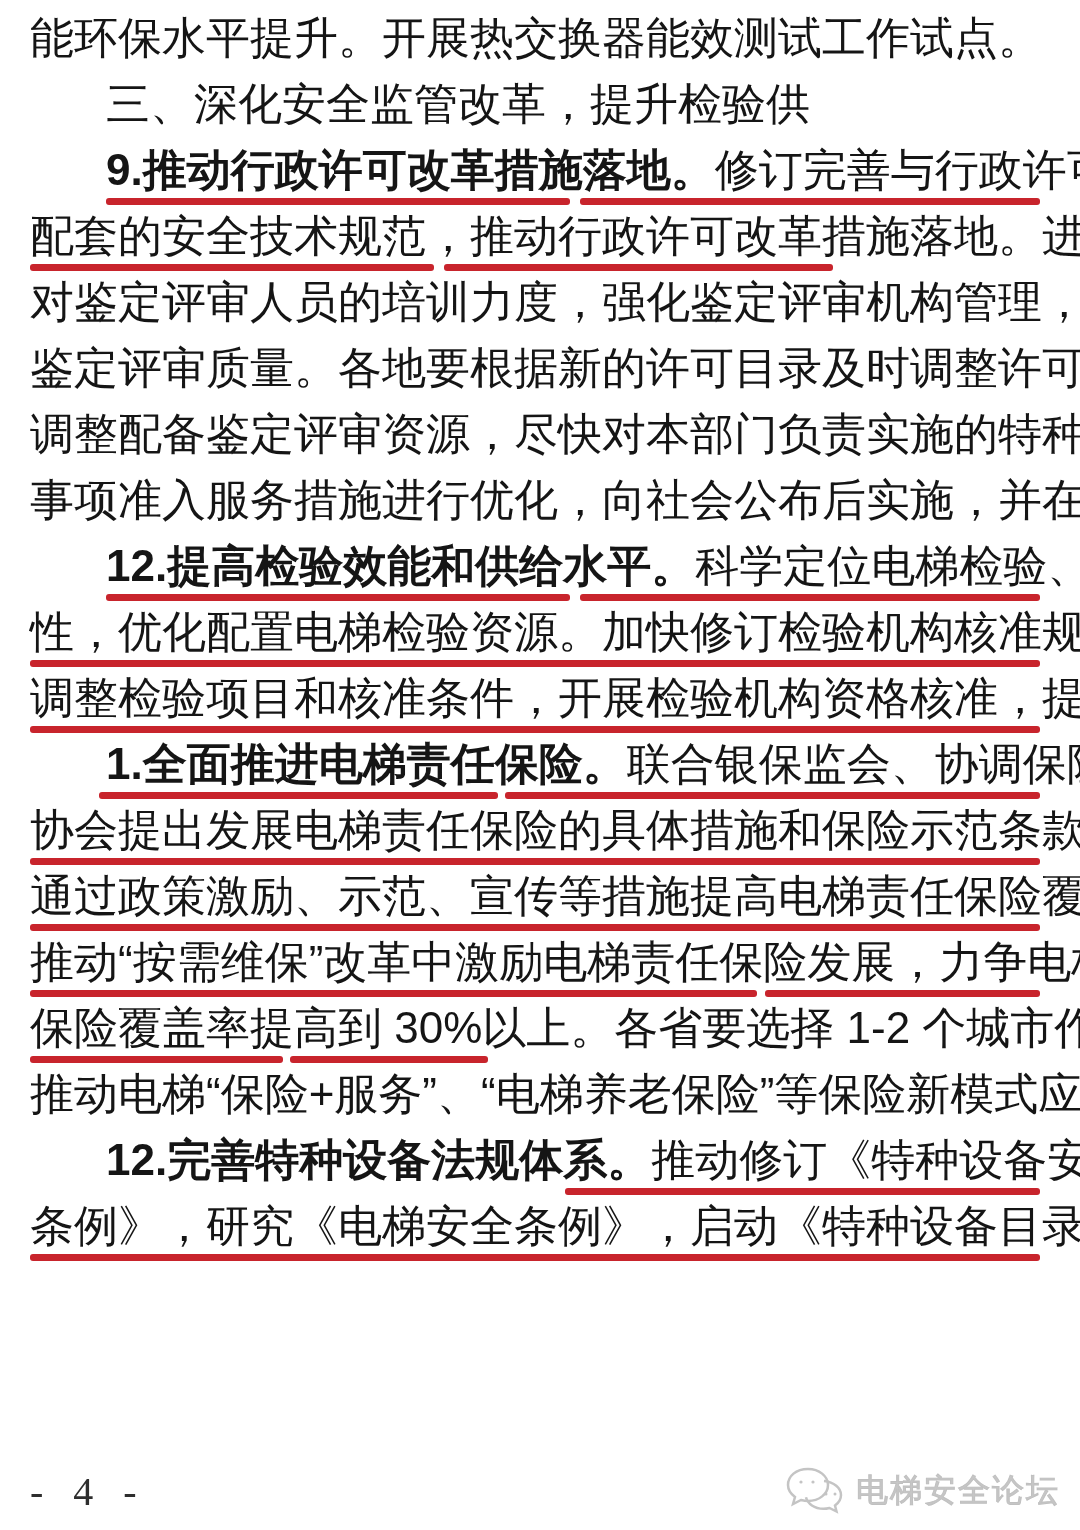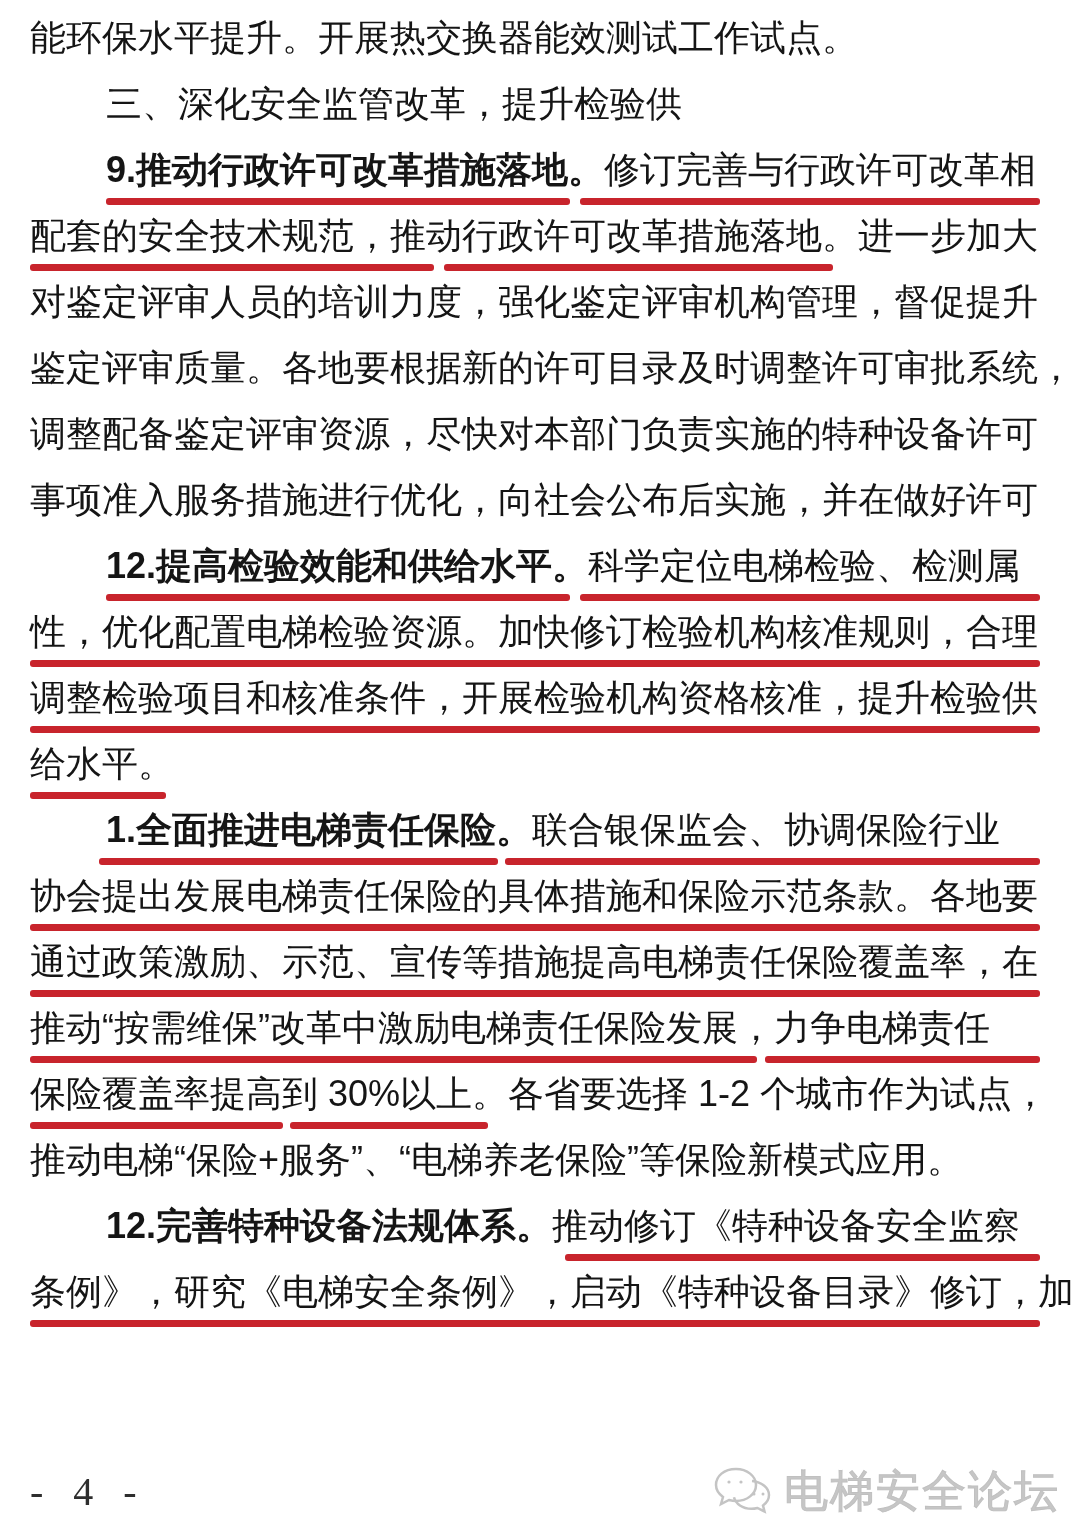--- a/index.html
+++ b/index.html
@@ -13,21 +13,21 @@
     box-sizing:border-box;
   }
   .content{
     position:absolute;
     left:30px;right:40px;top:6px;
   }
   .tline{
     position:relative;
     height:66px;
     line-height:64px;
-    font-size:36px;
+    font-size:44px;
     white-space:nowrap;
     letter-spacing:0;
   }
   .tline.indent{ text-indent:76px; }
   .tline .b{ font-weight:700; }
   .useg{
     position:absolute;
     height:7px;
     bottom:-1px;
     background:#c8242c;
@@ -45,21 +45,21 @@
     font-family:"Liberation Serif","DejaVu Serif",serif;
     font-size:40px;
     letter-spacing:10px;
     color:#2e2e2e;
   }
   .watermark{
     display:flex;
     align-items:center;
     gap:10px;
     color:#c6c6c6;
-    font-size:44px;
+    font-size:32px;
     letter-spacing:2px;
     -webkit-text-stroke:1px #c0c0c0;
     font-weight:400;
   }
   .watermark svg{ display:block; }
 </style>
 </head>
 <body>
 
 <div class="page">
@@ -69,21 +69,20 @@
       <div class="tline indent"><span>三、深化安全监管改革，提升检验供</span></div>
       <div class="tline indent"><span class="b">9.推动行政许可改革措施落地。</span><span>修订完善与行政许可改革相</span><div class="useg" style="left: 7.5%; width: 46%; background: rgb(200, 36, 44);"></div><div class="useg" style="left: 54.5%; width: 45.5%; background: rgb(200, 36, 44);"></div></div>
       <div class="tline"><span>配套的安全技术规范，推动行政许可改革措施落地。进一步加大</span><div class="useg" style="left: 0%; width: 40%; background: rgb(200, 36, 44);"></div><div class="useg" style="left: 41%; width: 38.5%; background: rgb(200, 36, 44);"></div></div>
       <div class="tline"><span>对鉴定评审人员的培训力度，强化鉴定评审机构管理，督促提升</span></div>
       <div class="tline"><span>鉴定评审质量。各地要根据新的许可目录及时调整许可审批系统，</span></div>
       <div class="tline"><span>调整配备鉴定评审资源，尽快对本部门负责实施的特种设备许可</span></div>
       <div class="tline"><span>事项准入服务措施进行优化，向社会公布后实施，并在做好许可</span></div>
       <div class="tline indent"><span class="b">12.提高检验效能和供给水平。</span><span>科学定位电梯检验、检测属</span><div class="useg" style="left: 7.5%; width: 46%; background: rgb(200, 36, 44);"></div><div class="useg" style="left: 54.5%; width: 45.5%; background: rgb(200, 36, 44);"></div></div>
       <div class="tline"><span>性，优化配置电梯检验资源。加快修订检验机构核准规则，合理</span><div class="useg" style="left: 0%; width: 100%; background: rgb(200, 36, 44);"></div></div>
       <div class="tline"><span>调整检验项目和核准条件，开展检验机构资格核准，提升检验供</span><div class="useg" style="left: 0%; width: 100%; background: rgb(200, 36, 44);"></div></div>
-      <div class="tline"><span>给水平。</span><div class="useg" style="left: 0%; width: 13.5%; background: rgb(200, 36, 44);"></div></div>
       <div class="tline indent"><span class="b">1.全面推进电梯责任保险。</span><span>联合银保监会、协调保险行业</span><div class="useg" style="left: 6.8%; width: 39.5%; background: rgb(200, 36, 44);"></div><div class="useg" style="left: 47%; width: 53%; background: rgb(200, 36, 44);"></div></div>
       <div class="tline"><span>协会提出发展电梯责任保险的具体措施和保险示范条款。各地要</span><div class="useg" style="left: 0%; width: 100%; background: rgb(200, 36, 44);"></div></div>
       <div class="tline"><span>通过政策激励、示范、宣传等措施提高电梯责任保险覆盖率，在</span><div class="useg" style="left: 0%; width: 100%; background: rgb(200, 36, 44);"></div></div>
       <div class="tline"><span>推动“按需维保”改革中激励电梯责任保险发展，力争电梯责任</span><div class="useg" style="left: 0%; width: 72%; background: rgb(200, 36, 44);"></div><div class="useg" style="left: 72.8%; width: 27.2%; background: rgb(200, 36, 44);"></div></div>
       <div class="tline"><span>保险覆盖率提高到 30%以上。各省要选择 1-2 个城市作为试点，</span><div class="useg" style="left: 0%; width: 25%; background: rgb(200, 36, 44);"></div><div class="useg" style="left: 25.7%; width: 19.6%; background: rgb(200, 36, 44);"></div></div>
       <div class="tline"><span>推动电梯“保险+服务”、“电梯养老保险”等保险新模式应用。</span></div>
       <div class="tline indent"><span class="b">12.完善特种设备法规体系。</span><span>推动修订《特种设备安全监察</span><div class="useg" style="left: 53%; width: 47%; background: rgb(200, 36, 44);"></div></div>
       <div class="tline"><span>条例》，研究《电梯安全条例》，启动《特种设备目录》修订，加</span><div class="useg" style="left: 0%; width: 100%; background: rgb(200, 36, 44);"></div></div>
     </main>
 

